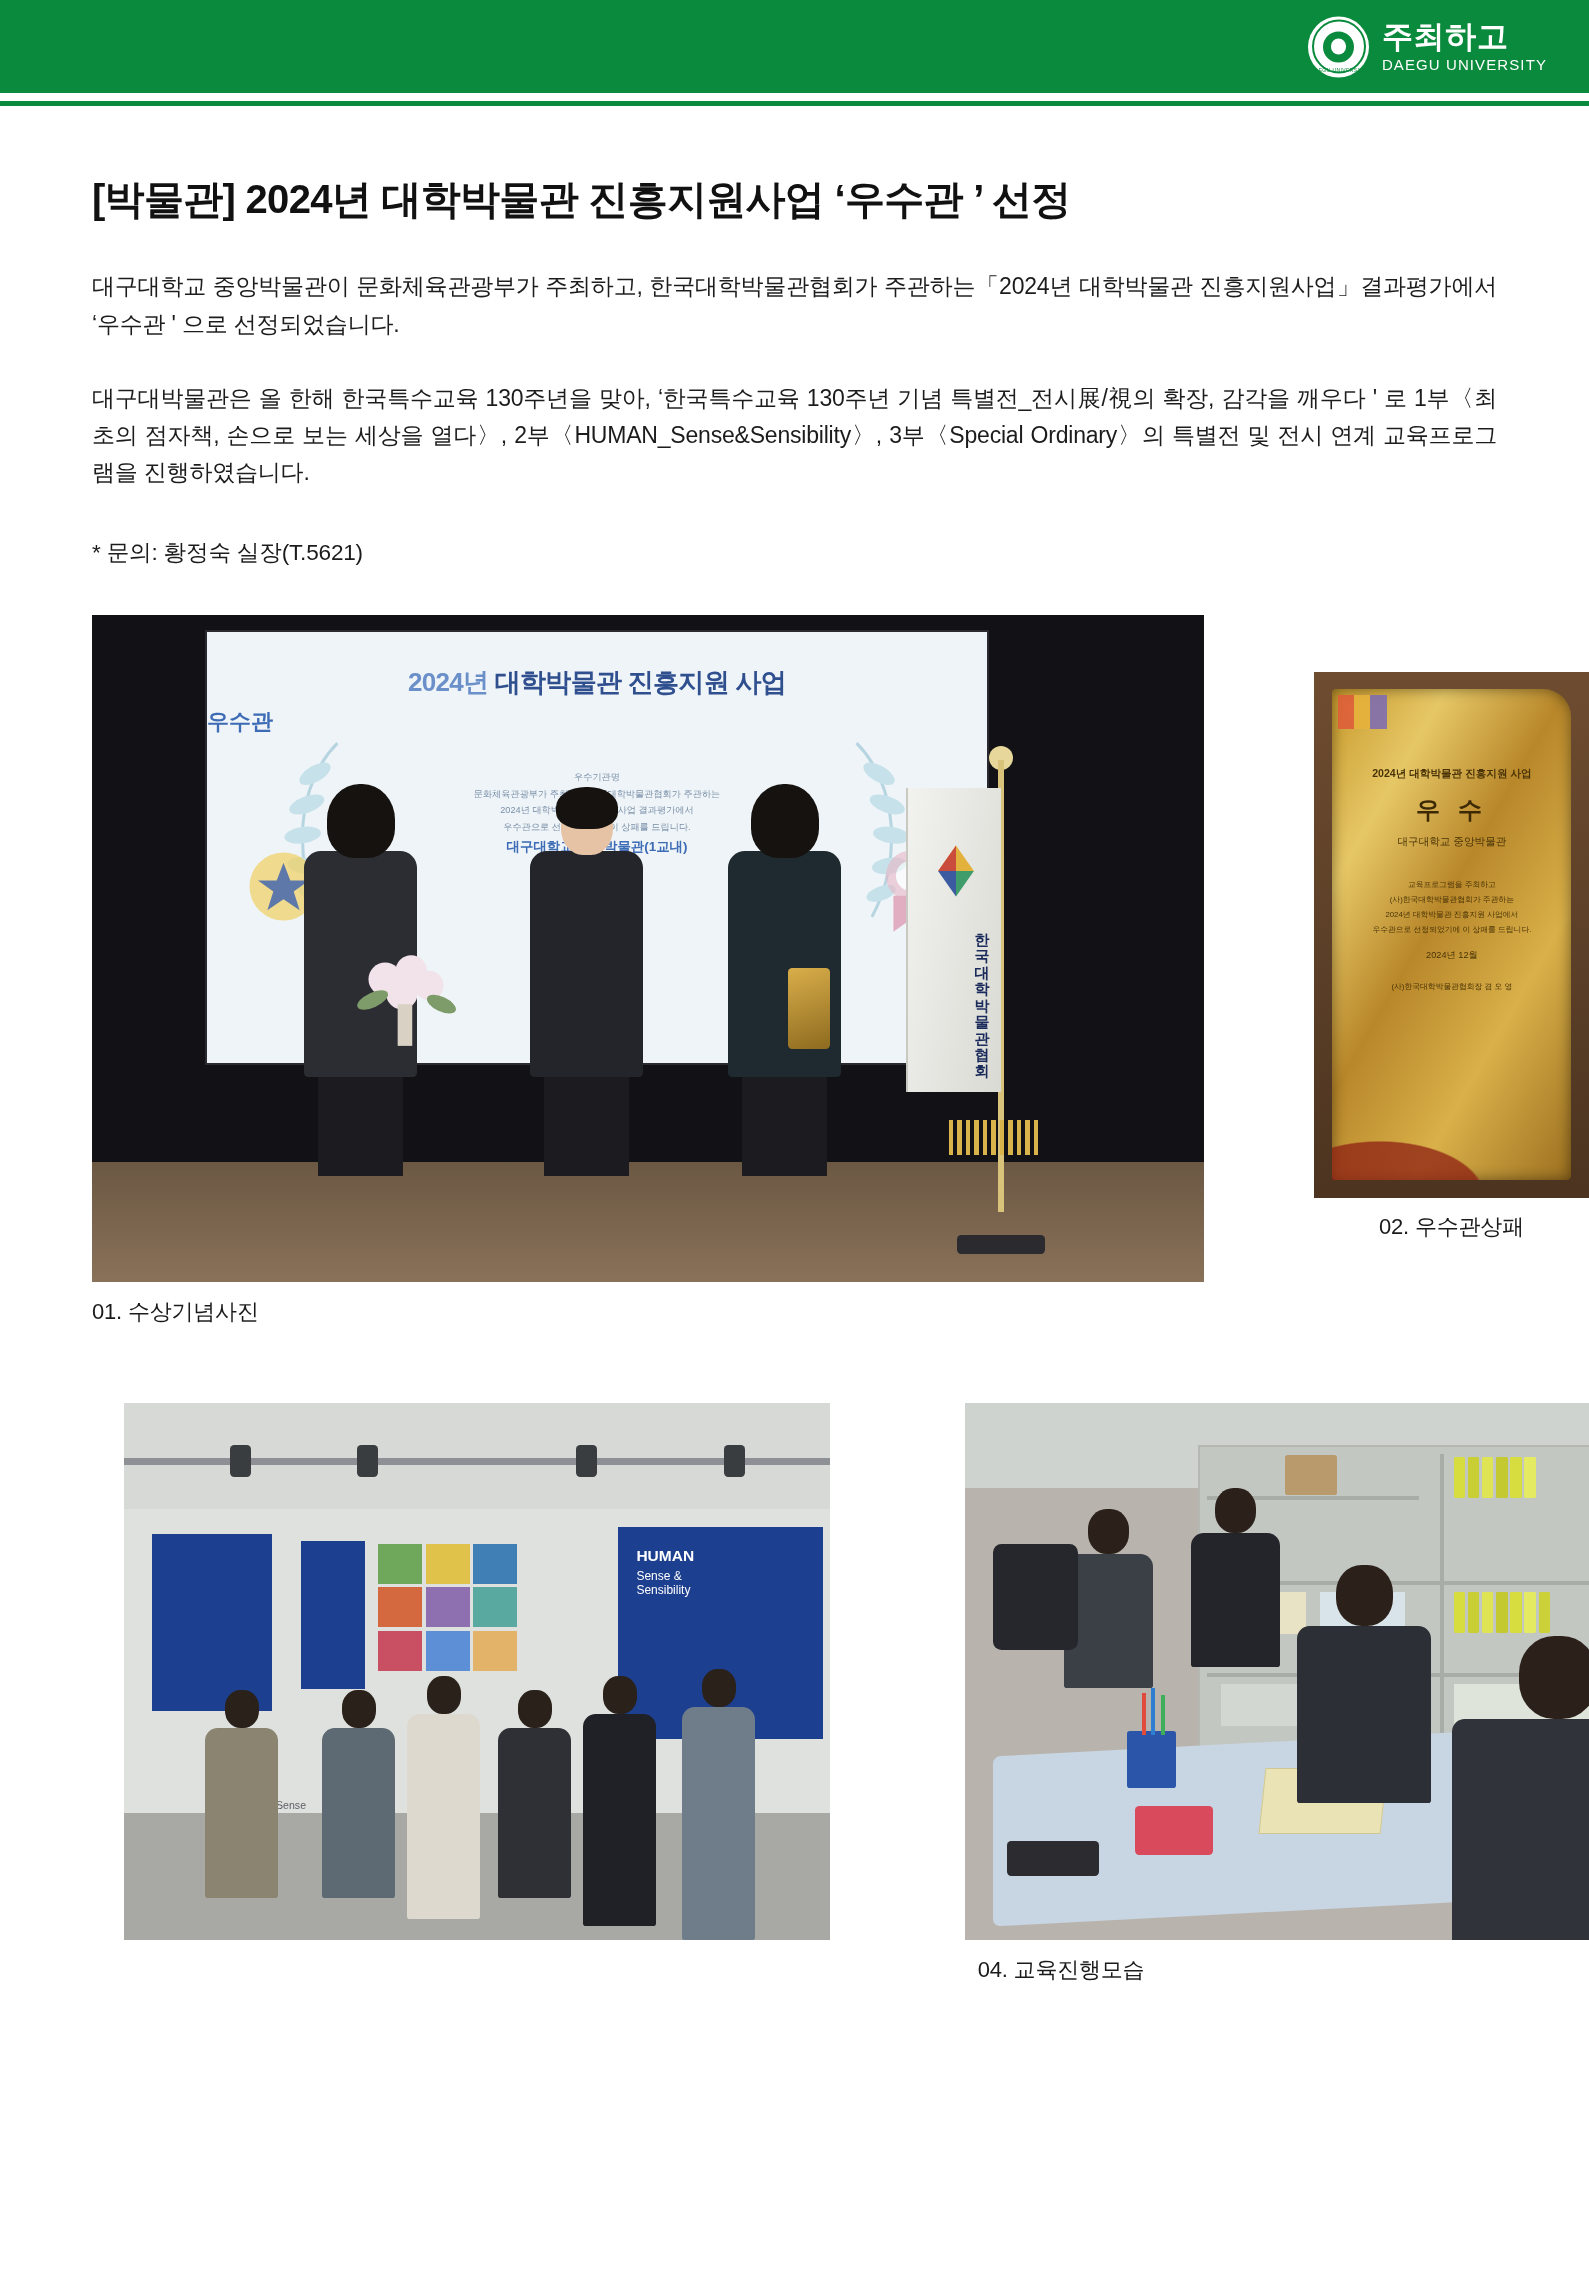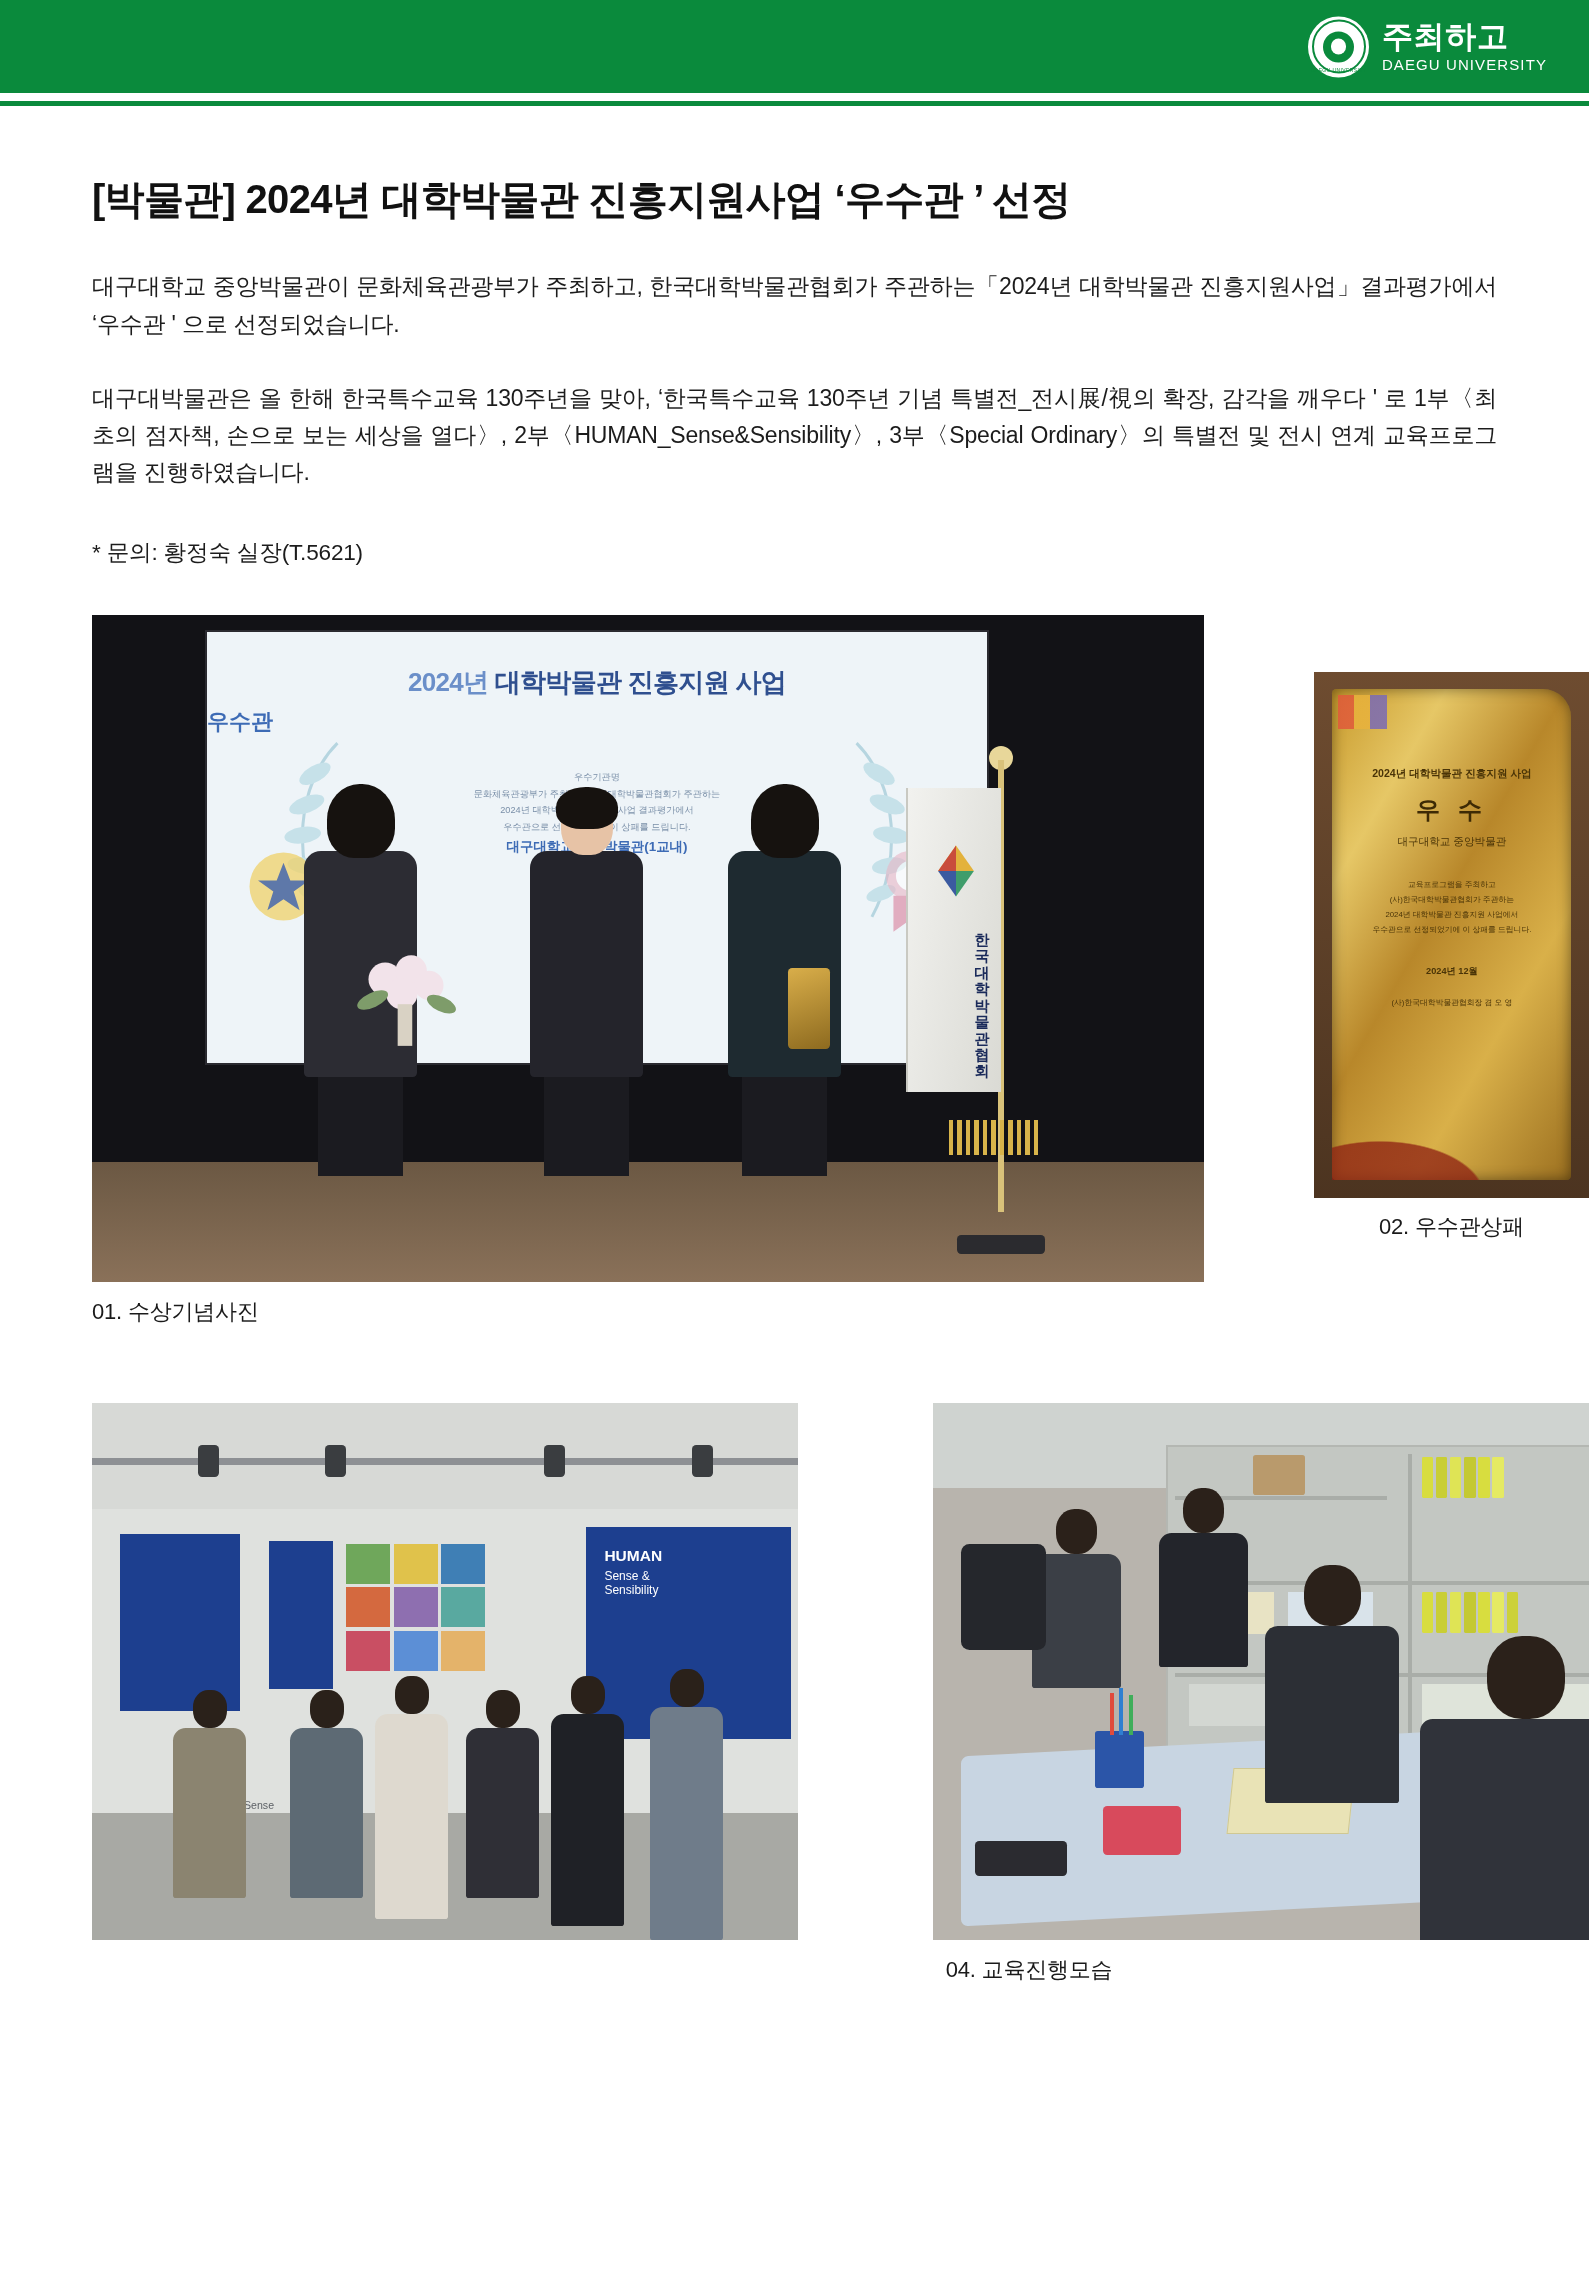--- a/index.html
+++ b/index.html
@@ -394,22 +394,21 @@
     margin: 28px 24px 0;
     text-align: center;
     font-size: 7.8px;
     line-height: 1.95;
     color: #4a3407;
   }
   .plaque .pl-date {
     text-align: center;
     font-size: 9.2px;
     color: #4a3407;
-    margin-top: 28px;
-    font-weight: bold;
+    margin-top: 12px;
   }
   .plaque .pl-issuer {
     text-align: center;
     font-size: 7.8px;
     color: #4a3407;
     margin-top: 18.4px;
   }
   .plaque .pl-swoosh {
     position: absolute;
     left: 0; bottom: 0;
@@ -417,20 +416,21 @@
     background: radial-gradient(ellipse at 20% 120%, #8d1f12 0 38%, transparent 39%);
     opacity: .75;
   }
   #fig2 .cap { margin-top: 14px; text-align: center; }
 
   
   .figures-row-2 {
     margin-top: 61px;
     position: relative;
     height: 622px;
+    margin-left: 32px;
   }
   #fig3 { left: 0; top: 0; }
   #fig3 .photo { width: 706px; height: 537px; background: #c9cbc8; position: relative; overflow: hidden; }
   #fig3 .cap { margin-top: 15.5px; margin-left: 27px; }
   #fig4 { left: 841px; top: 0; }
   #fig4 .photo { width: 706px; height: 537px; background: #b8b4ad; position: relative; overflow: hidden; }
   #fig4 .cap { margin-top: 15.5px; margin-left: 12.7px; }
 
   
   .gal-ceiling { position: absolute; left:0; top:0; width:100%; height:106px; background:#d7d9d6; }

